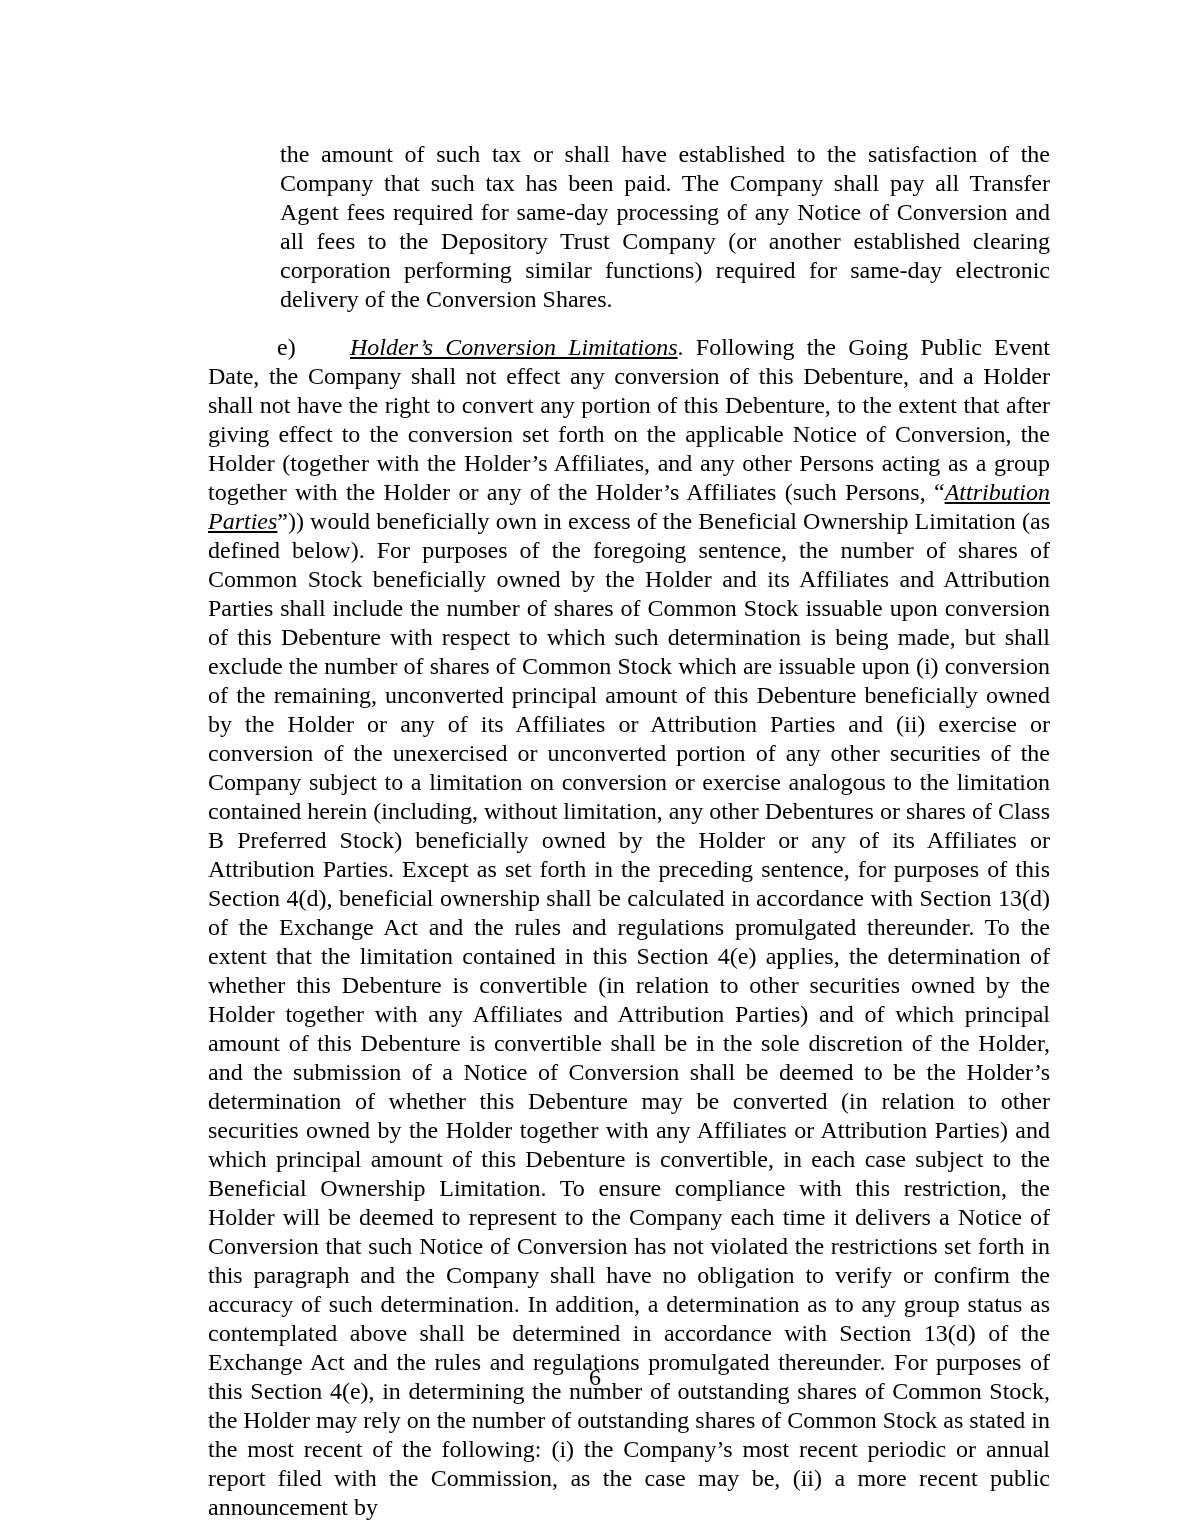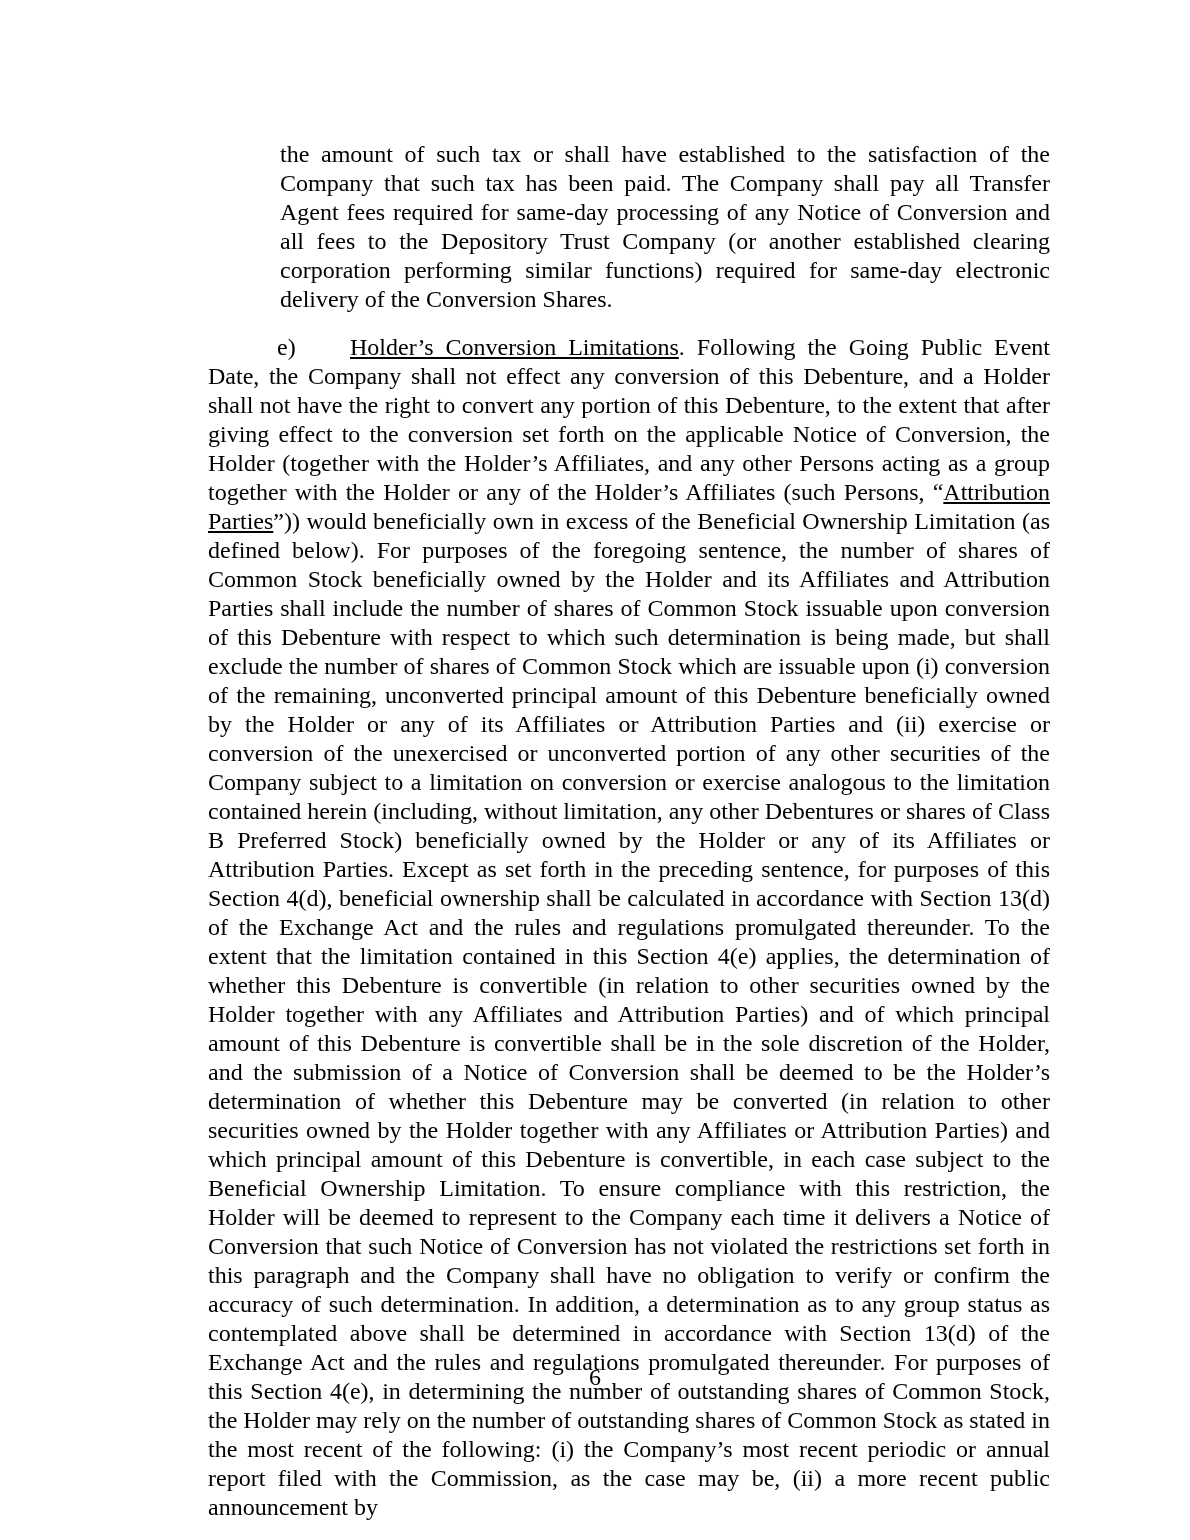--- a/index.html
+++ b/index.html
@@ -33,20 +33,21 @@
     text-align: justify;
     text-indent: 69px;
   }
   .par-label {
     display: inline-block;
     width: 73px;
     text-indent: 0;
   }
   .u {
     text-decoration: underline;
+    font-style: italic;
   }
   .page-number {
     position: absolute;
     top: 1363px;
     left: 0;
     width: 100%;
     text-align: center;
   }
 </style>
 </head>

